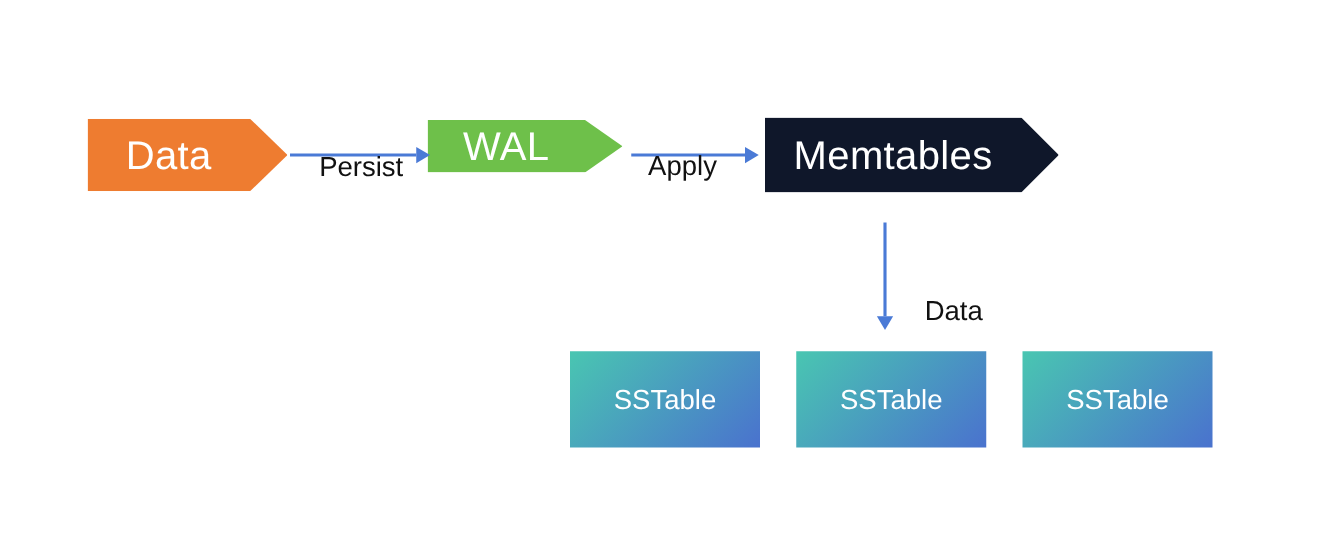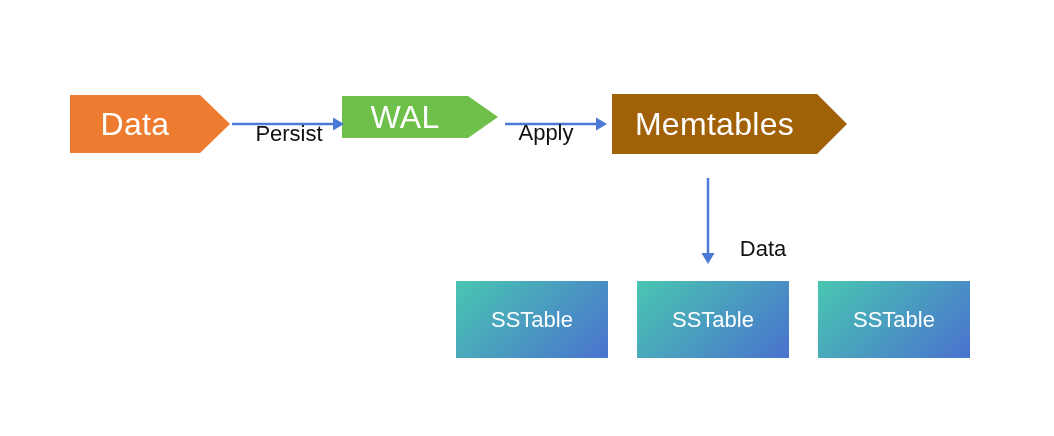--- a/index.html
+++ b/index.html
@@ -31,21 +31,21 @@
   .node-data {
     left: 70px; top: 95px; width: 160px; height: 58px;
     background: #EE7C30;
   }
   .node-wal {
     left: 342px; top: 96px; width: 156px; height: 42px;
     background: #6EC04A;
   }
   .node-memtables {
     left: 612px; top: 94px; width: 235px; height: 60px;
-    background: #a16207;
+    background: #0f172a;
     justify-content: center;
   }
   
   .sstable {
     position: absolute;
     top: 281px;
     width: 152px;
     height: 77px;
     display: flex;
     align-items: center;

